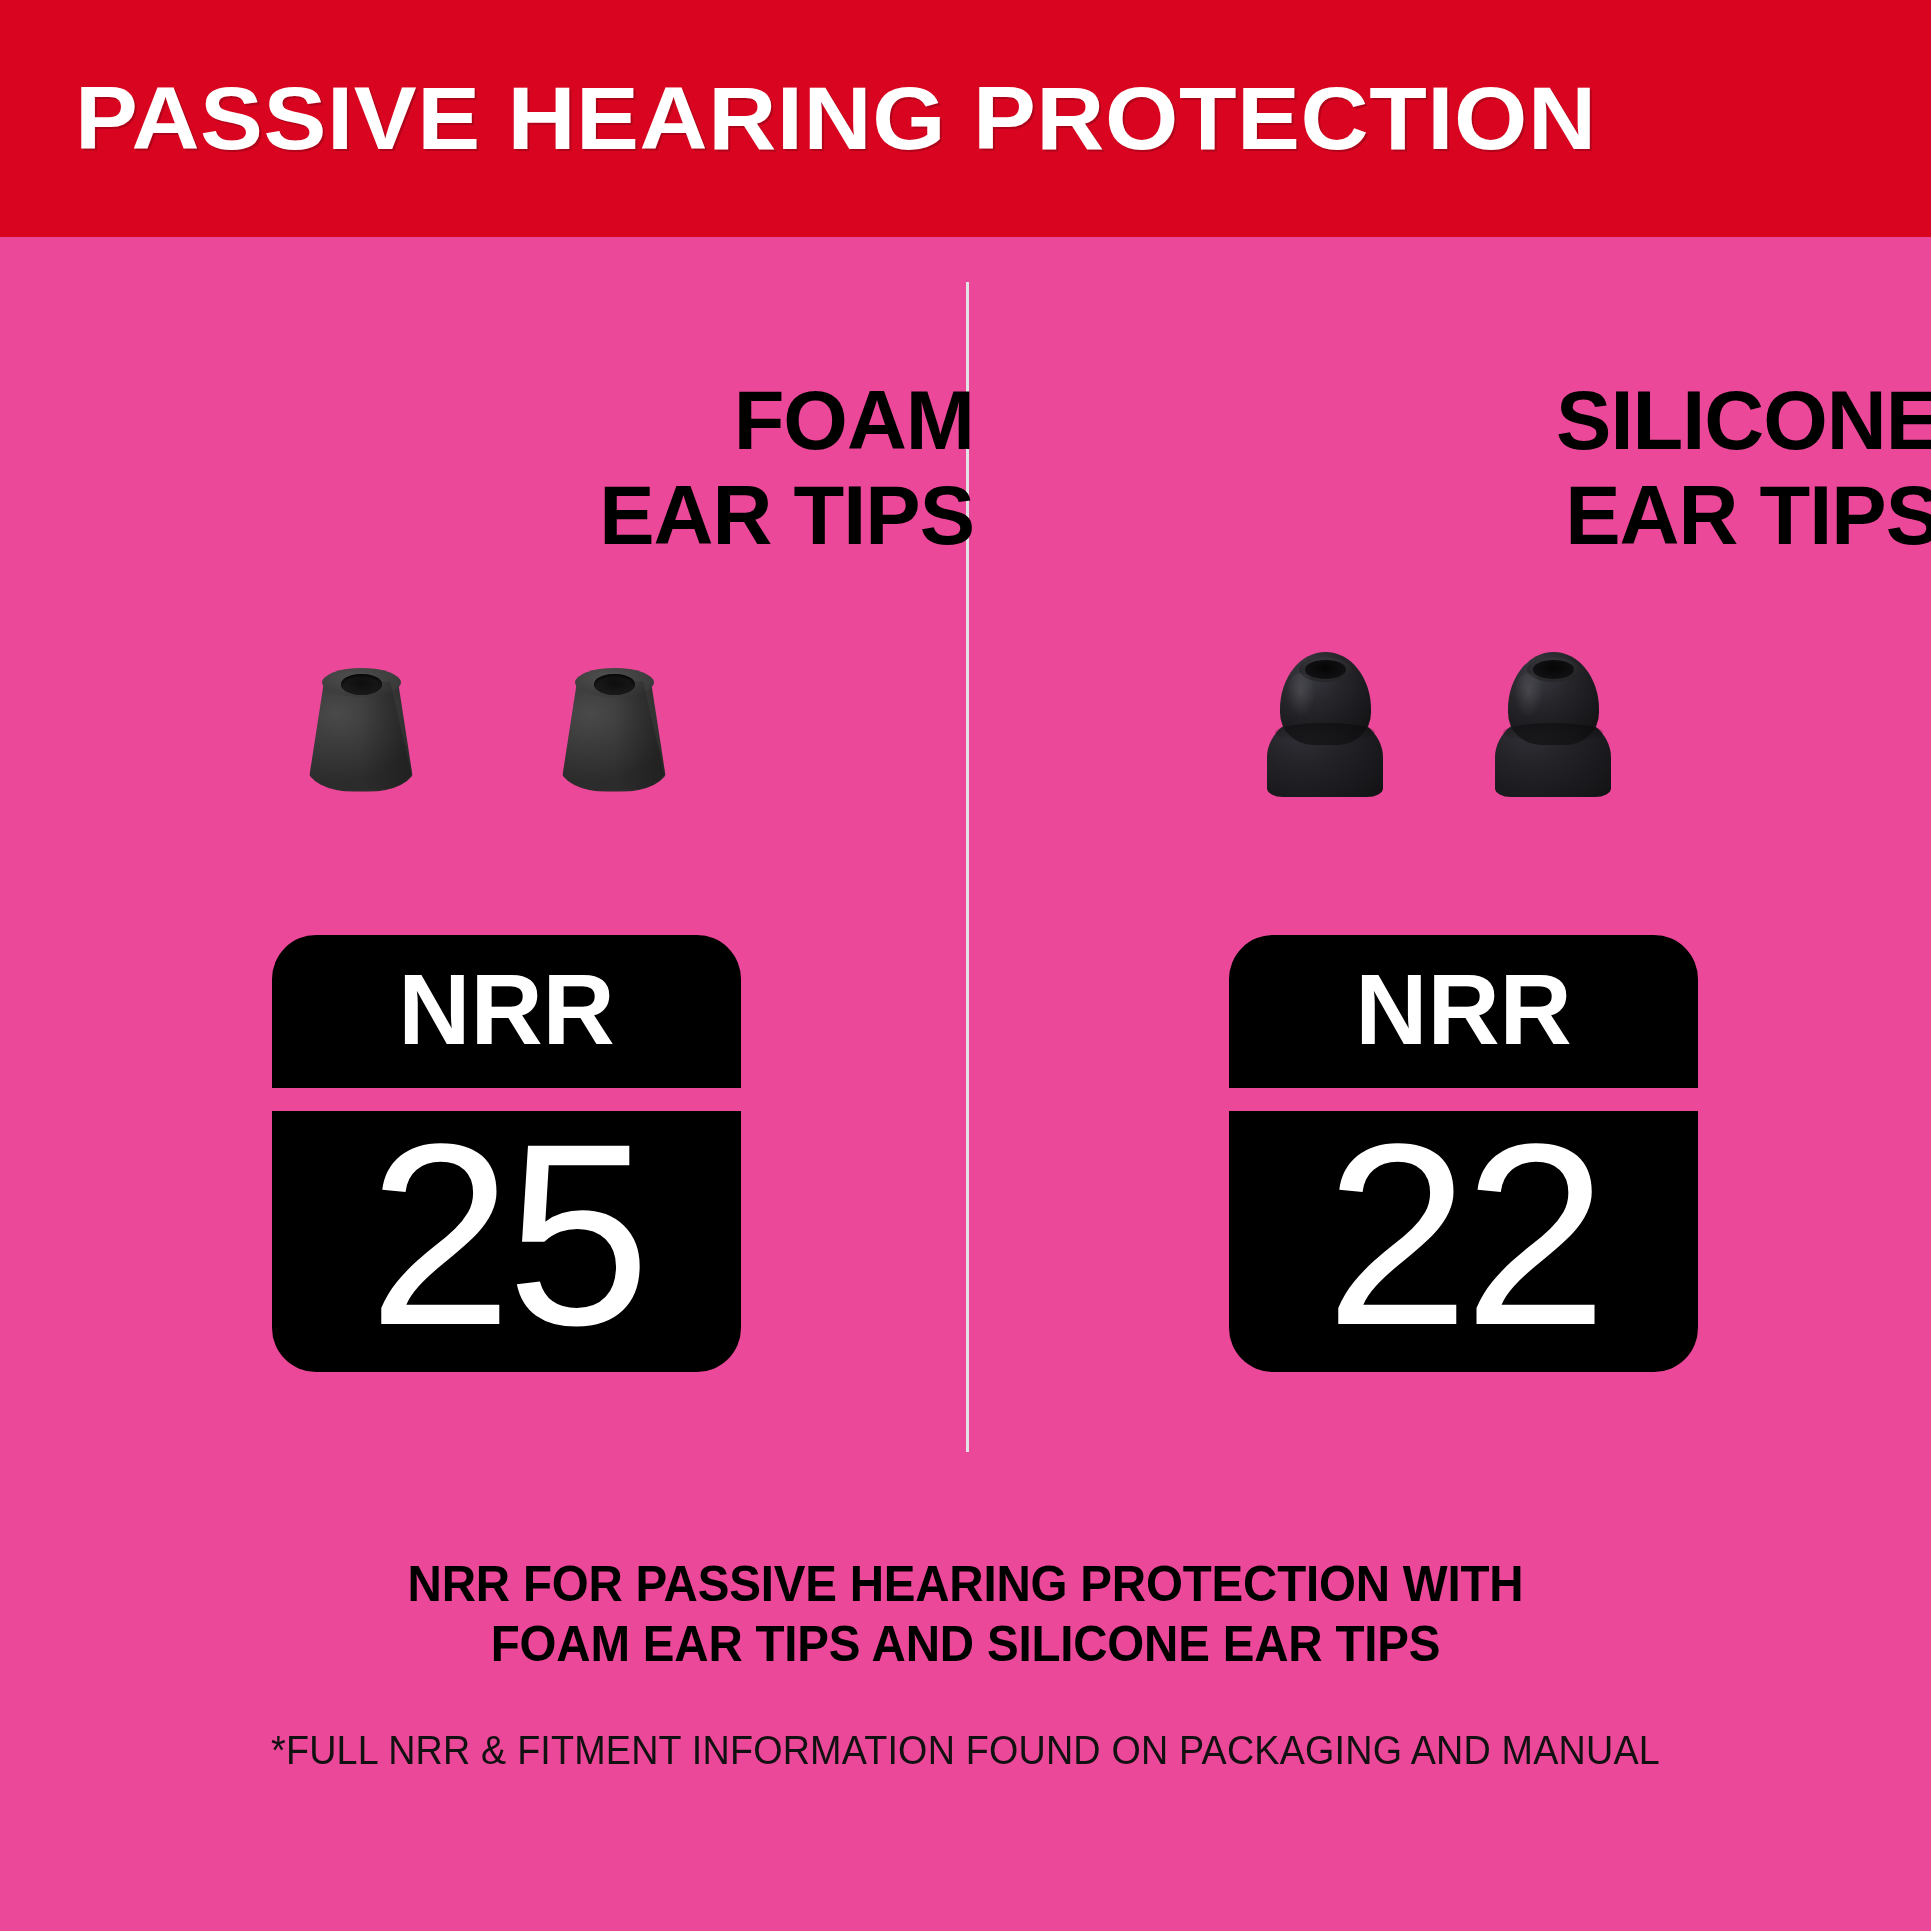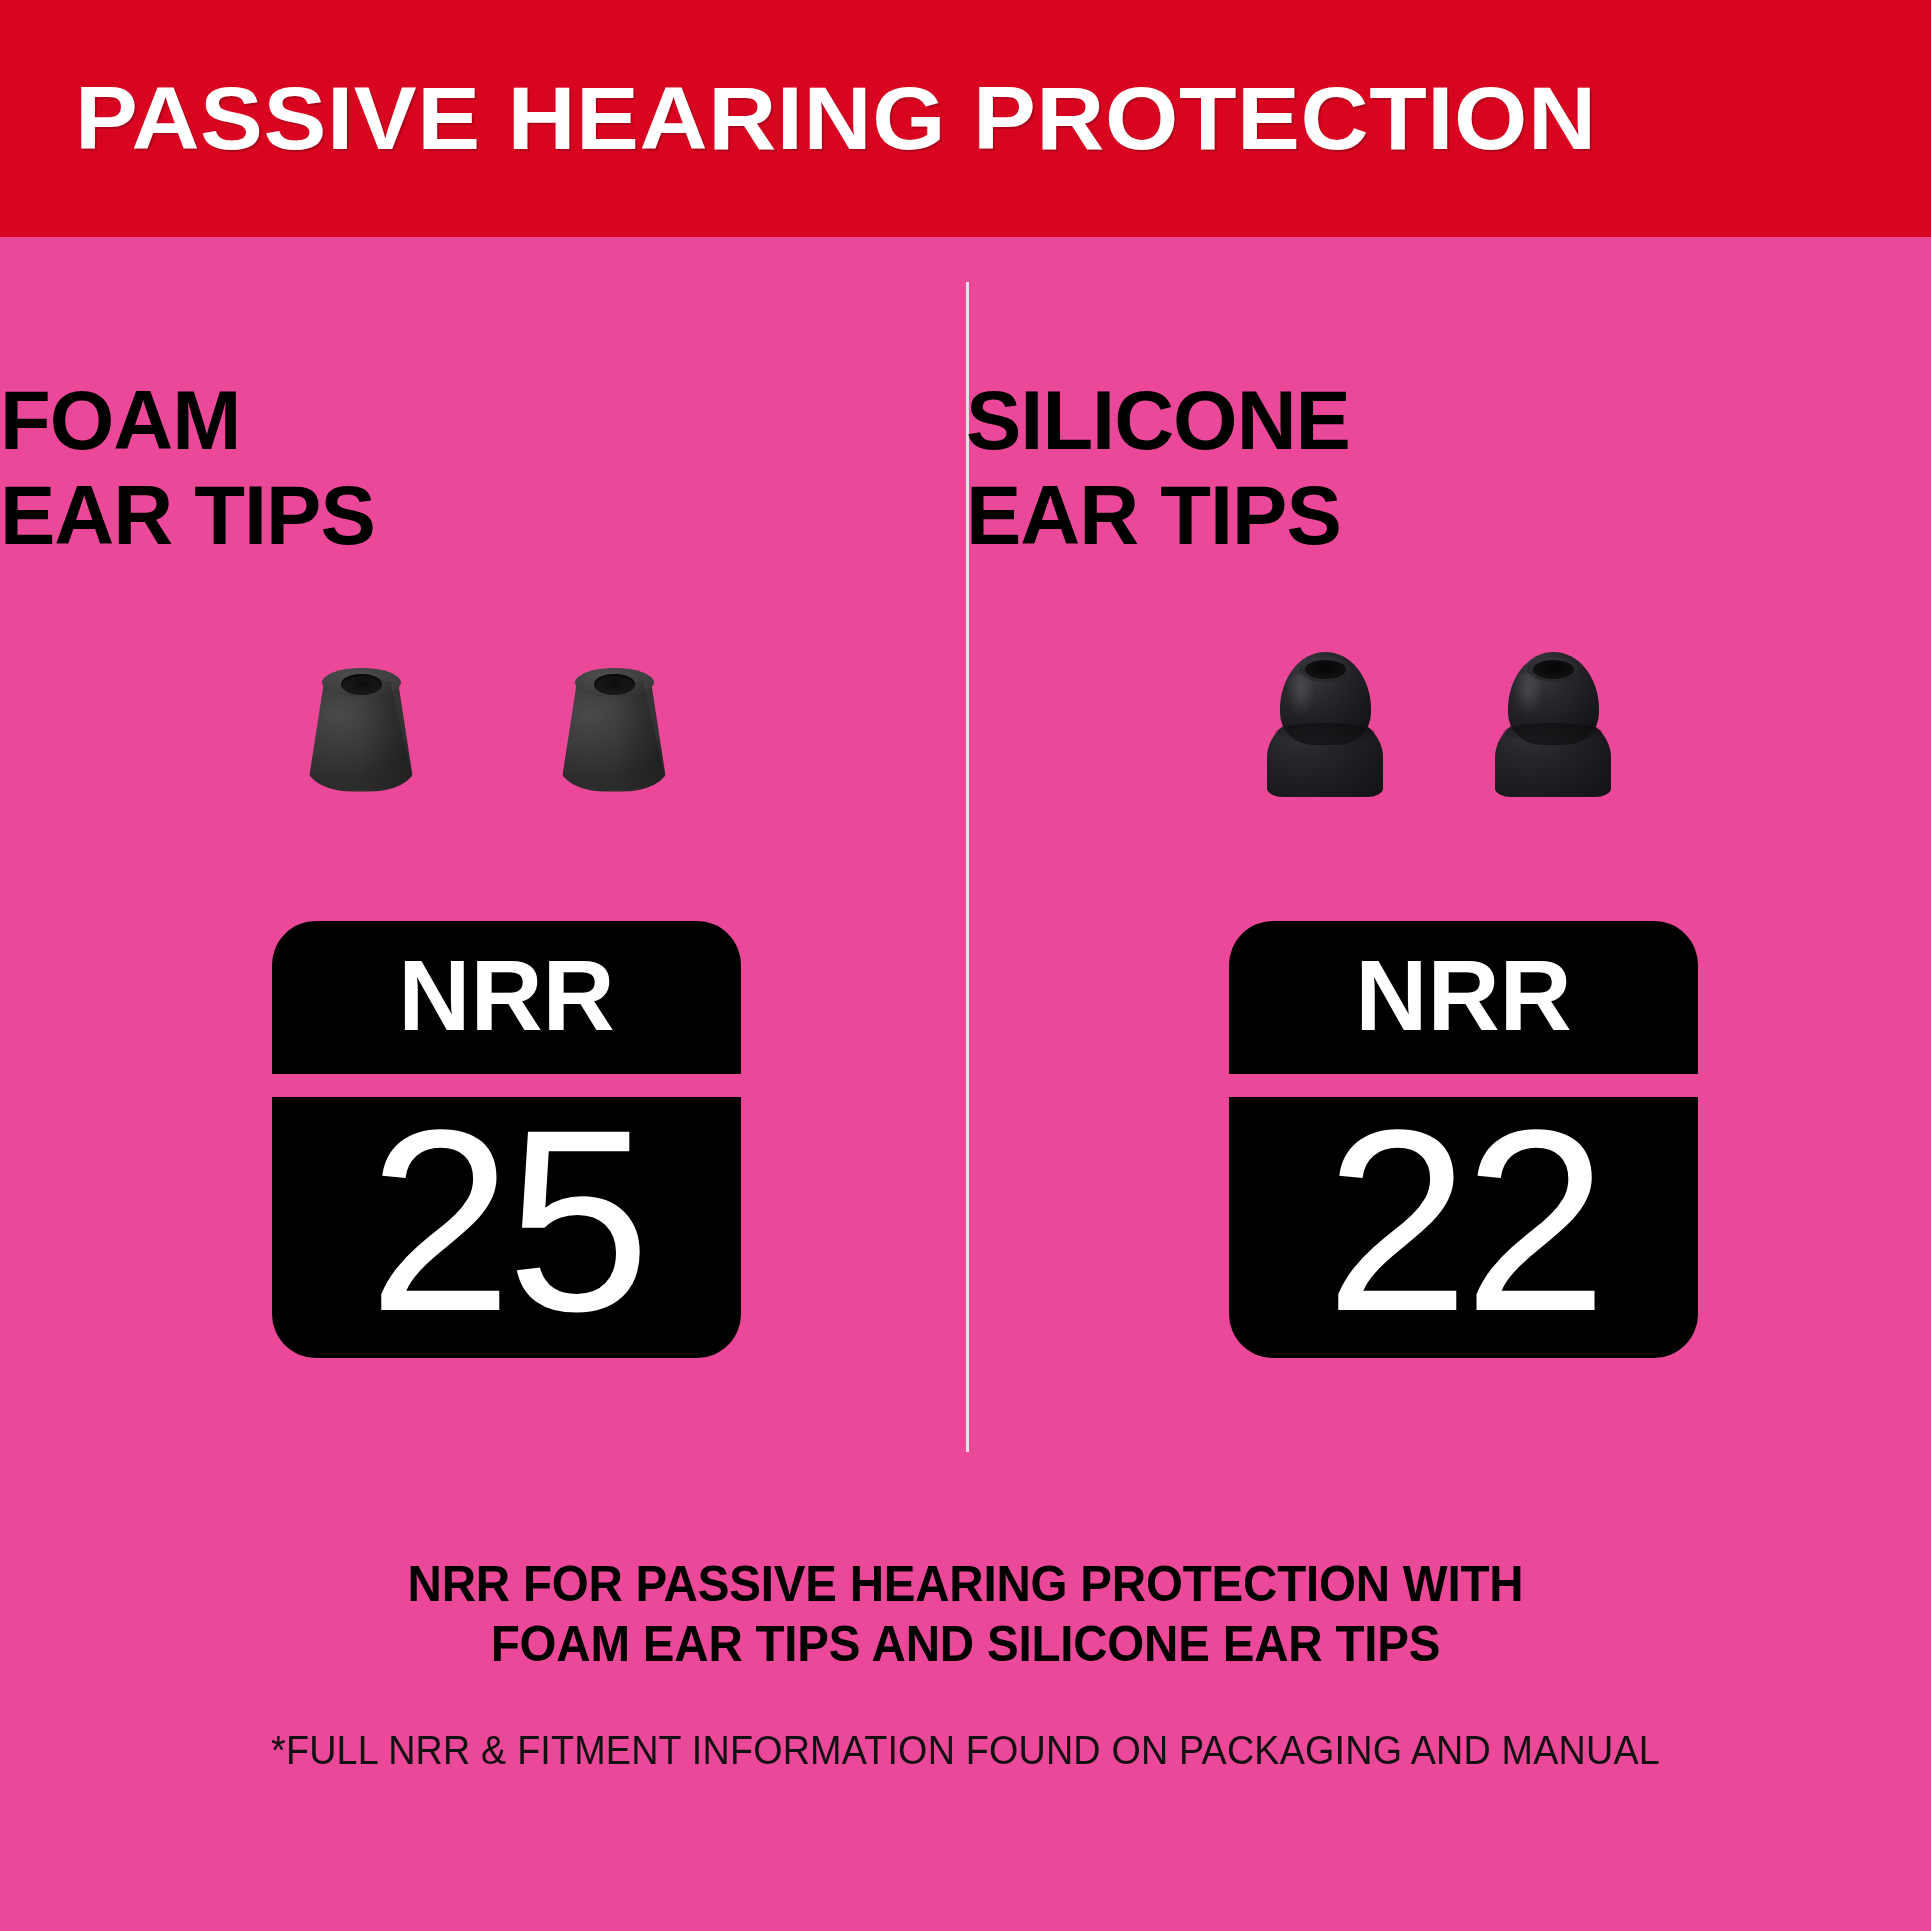--- a/index.html
+++ b/index.html
@@ -65,27 +65,28 @@
     height: 1255px;
   }
   .column.left  { left: 0; }
   .column.right { left: 966px; }
 
   .col-heading {
     position: absolute;
     top: 140px;
     left: 0;
     width: 966px;
-    text-align: left;
+    text-align: right;
     font-family: "Liberation Sans", sans-serif;
     font-weight: bold;
     font-size: 83px;
     line-height: 87px;
     letter-spacing: -1px;
     color: #000000;
+    padding-left: 8px;
   }
   .col-heading .line2 { display: block; margin-top: 8px; }
 
   
   .tips-row {
     position: absolute;
     top: 386px;
     left: 0;
     width: 966px;
     height: 212px;
@@ -195,21 +196,21 @@
     top: 21px;
     width: 29px;
     height: 44px;
     border-radius: 50%;
     background: radial-gradient(ellipse at 50% 40%, rgba(255,255,255,0.12) 0%, rgba(255,255,255,0) 72%);
   }
 
   
   .nrr-badge {
     position: absolute;
-    top: 684px;
+    top: 698px;
     width: 418px;
     height: 436px;
   }
   .nrr-badge .nrr-top {
     position: absolute;
     left: 0;
     top: 0;
     width: 469px;
     height: 153px;
     background: #000000;

